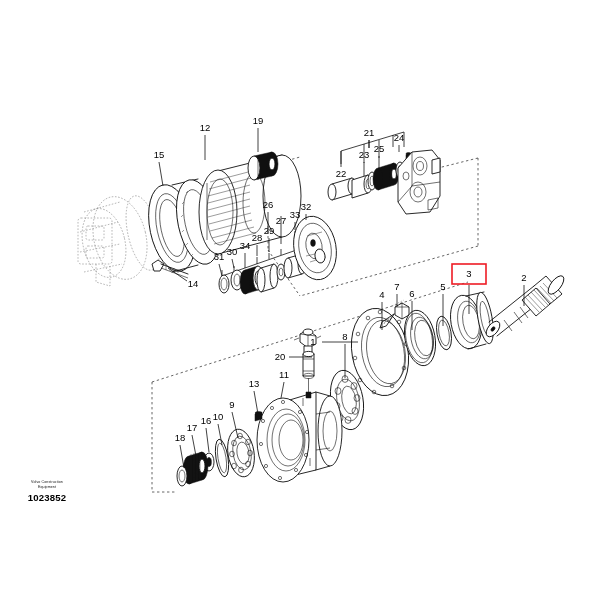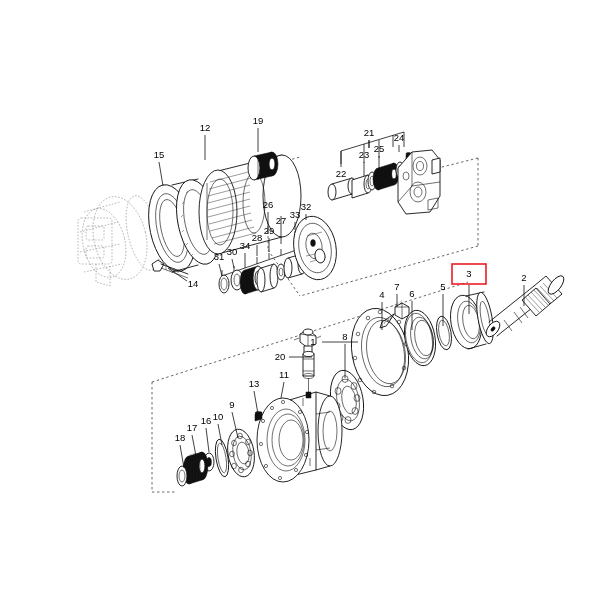--- a/index.html
+++ b/index.html
@@ -482,14 +482,21 @@
         <g>
           <line class="leader" x1="245" y1="253" x2="245" y2="262"></line>
           <text class="lbl" x="245" y="246">34</text>
         </g>
       </g>
 
     <rect id="hl-box" class="hl" x="452" y="264" width="34" height="20" stroke="#ee1c25"></rect>
 
   </svg>
 
+  <div id="footer">
+    <div class="brand">
+      <span>Volvo Construction</span><br>
+      <span>Equipment</span>
+    </div>
+    <div class="pn">1023852</div>
+  </div>
 
 </div>
 
 </body></html>

